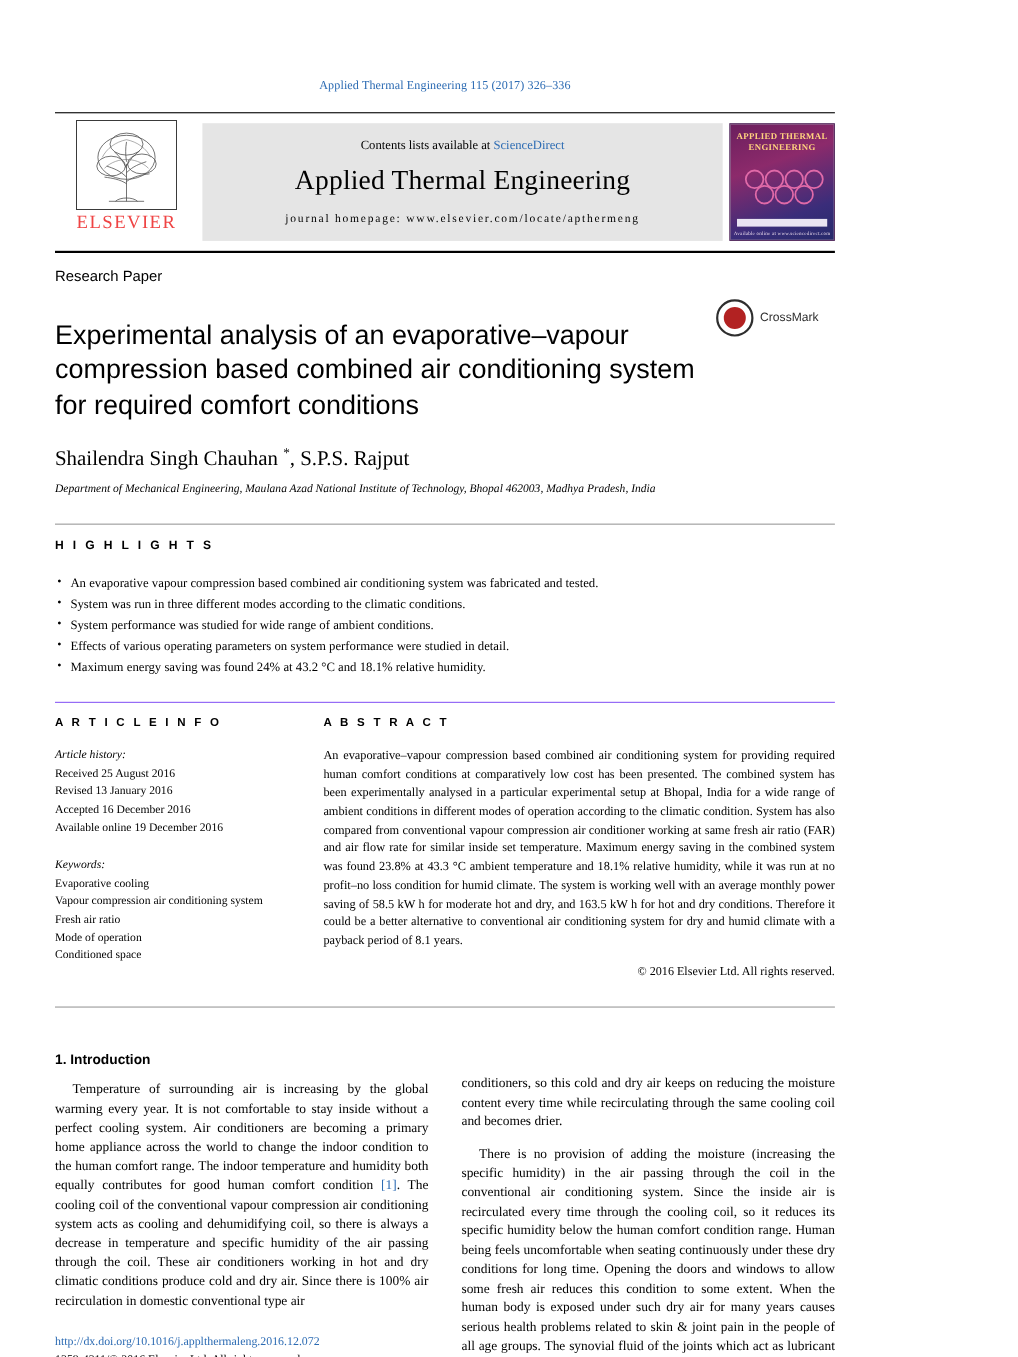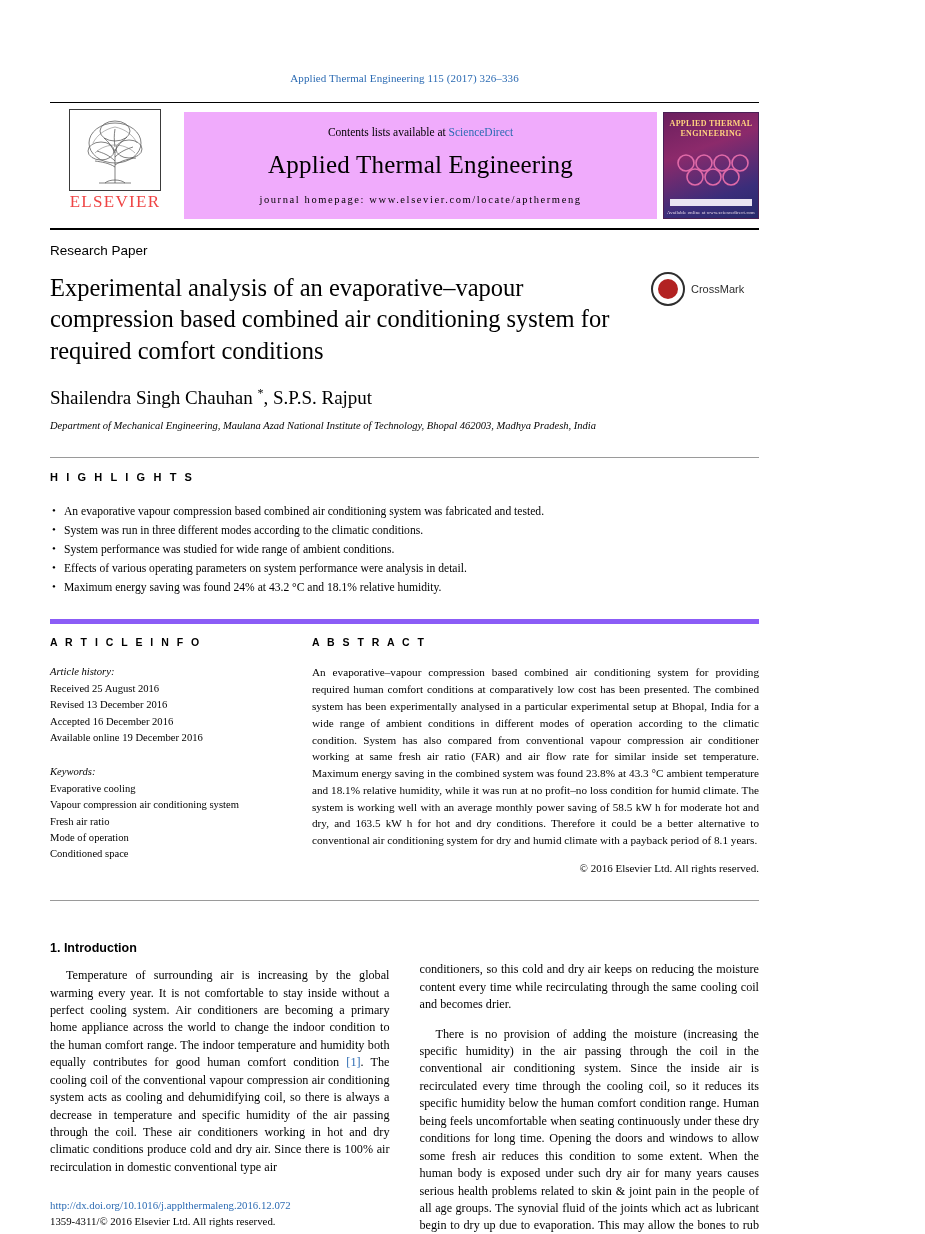--- a/index.html
+++ b/index.html
@@ -51,21 +51,21 @@
   .elsevier-word {
     color: #ef4444;
     font-family: "Liberation Serif", serif;
     font-size: 17px;
     letter-spacing: 1.3px;
     font-weight: 400;
     margin-top: 1px;
   }
   .journal-center {
     flex: 1 1 auto;
-    background: #f0abfc;
+    background: #e5e5e5;
     margin: 9px 6px 9px 4px;
     display: flex;
     flex-direction: column;
     align-items: center;
     justify-content: center;
   }
   .contents-line {
     font-size: 11.5px;
     font-family: "Liberation Serif", serif;
     margin-top: 4px;
@@ -123,24 +123,24 @@
     background: #e9e4f2;
   }
 
   
   .article-type {
     font-family: "Liberation Sans", sans-serif;
     font-size: 13.5px;
     margin-top: 13px;
   }
   .article-title {
-    font-family: Liberation Serif, serif;
+    font-family: Liberation Sans, sans-serif;
     font-size: 24.5px;
     line-height: 1.28;
-    margin-top: 14px;
+    margin-top: 32px;
     margin-right: 110px;
     font-weight: 400;
   }
   .authors {
     font-family: "Liberation Serif", serif;
     font-size: 19px;
     margin-top: 20px;
     font-weight: 400;
   }
   .authors sup { font-size: 12px; }
@@ -205,23 +205,23 @@
     content: "\2022";
     position: absolute;
     left: 2px; top: -1px;
     font-size: 11px;
   }
 
   
   .info-abstract {
     display: flex;
     margin-top: 22px;
-    border-top: 5px solid #8b5cf6;
+    border-top: 1px solid #8b5cf6;
     padding-top: 12px;
-    gap: 30px;
+    gap: 12px;
   }
   .col-info { width: 232px; flex: 0 0 232px; }
   .col-abs { flex: 1 1 auto; }
   .ia-heading {
     font-family: "Liberation Sans", sans-serif;
     font-size: 10.5px;
     letter-spacing: 2.5px;
     font-weight: bold;
   }
   .info-block {
@@ -369,32 +369,32 @@
     <div class="cm-badge"></div>
     <div class="cm-label">CrossMark</div>
   </div>
 
   <div class="sec-rule"></div>
   <div class="sec-heading">H I G H L I G H T S</div>
   <div class="highlights">
     <div class="hl">An evaporative vapour compression based combined air conditioning system was fabricated and tested.</div>
     <div class="hl">System was run in three different modes according to the climatic conditions.</div>
     <div class="hl">System performance was studied for wide range of ambient conditions.</div>
-    <div class="hl">Effects of various operating parameters on system performance were analysis in detail.</div>
+    <div class="hl">Effects of various operating parameters on system performance were studied in detail.</div>
     <div class="hl">Maximum energy saving was found 24% at 43.2 °C and 18.1% relative humidity.</div>
   </div>
 
   <div class="info-abstract">
 
     <div class="col-info">
       <div class="ia-heading">A R T I C L E    I N F O</div>
       <div class="info-block">
         <div class="lbl">Article history:</div>
         <div>Received 25 August 2016</div>
-        <div>Revised 13 December 2016</div>
+        <div>Revised 13 January 2016</div>
         <div>Accepted 16 December 2016</div>
         <div>Available online 19 December 2016</div>
       </div>
       <div class="info-block kw-block">
         <div class="lbl">Keywords:</div>
         <div>Evaporative cooling</div>
         <div>Vapour compression air conditioning system</div>
         <div>Fresh air ratio</div>
         <div>Mode of operation</div>
         <div>Conditioned space</div>

